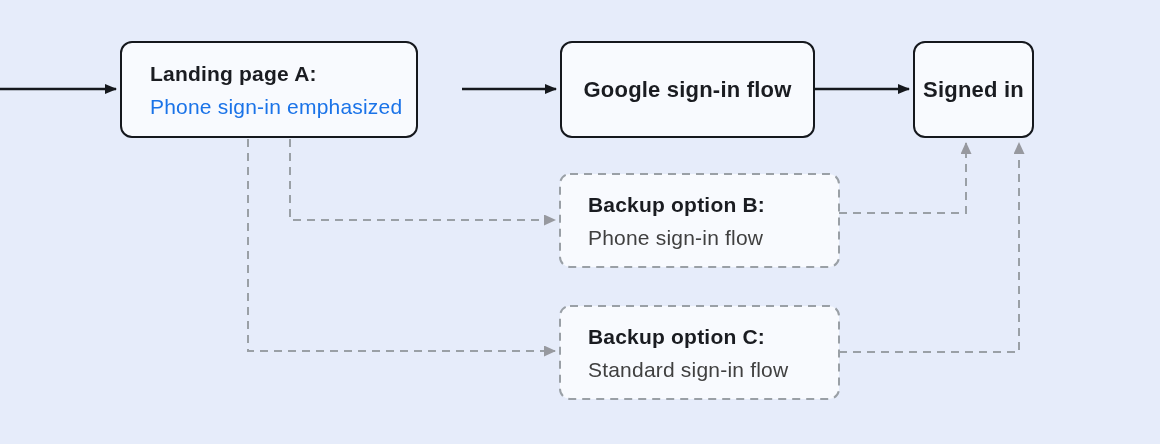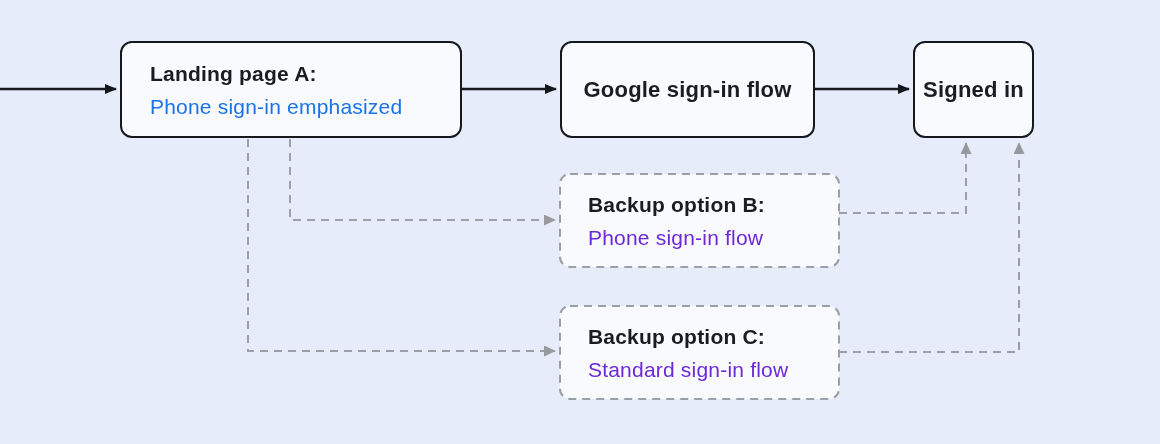--- a/index.html
+++ b/index.html
@@ -38,21 +38,21 @@
     align-items: center;
   }
   .node.leftpad {
     padding-left: 28px;
   }
   .node.ghost {
     
     background: transparent;
     border: none;
   }
-  #node-landing { left: 120px; top: 41px; width: 342px; height: 97px; }
+  #node-landing { left: 120px; top: 41px; width: 298px; height: 97px; }
   #node-google  { left: 560px; top: 41px; width: 255px; height: 97px; }
   #node-signed  { left: 913px; top: 41px; width: 121px; height: 97px; }
   #node-backup-b { left: 560px; top: 174px; width: 282px; height: 93px; }
   #node-backup-c { left: 560px; top: 306px; width: 328px; height: 93px; }
   .title {
     font-size: 21px;
     font-weight: 700;
     line-height: 33px;
     color: #1A1C21;
     letter-spacing: 0.2px;
@@ -66,21 +66,21 @@
     white-space: nowrap;
   }
   .sub {
     font-size: 21px;
     font-weight: 400;
     line-height: 33px;
     letter-spacing: 0.2px;
     white-space: nowrap;
   }
   .sub.blue { color: #1A73E8; }
-  .sub.gray { color: #6d28d9; }
+  .sub.gray { color: #404040; }
 </style>
 </head>
 <body>
 
 <div class="stage">
 
   <svg class="wires" viewBox="0 0 1160 444" xmlns="http://www.w3.org/2000/svg">
     <defs>
       <marker id="mBlack" markerUnits="userSpaceOnUse" markerWidth="12" markerHeight="10" refX="11" refY="5" orient="auto">
         <path d="M0 0 L12 5 L0 10 Z" fill="#15181D"></path>

